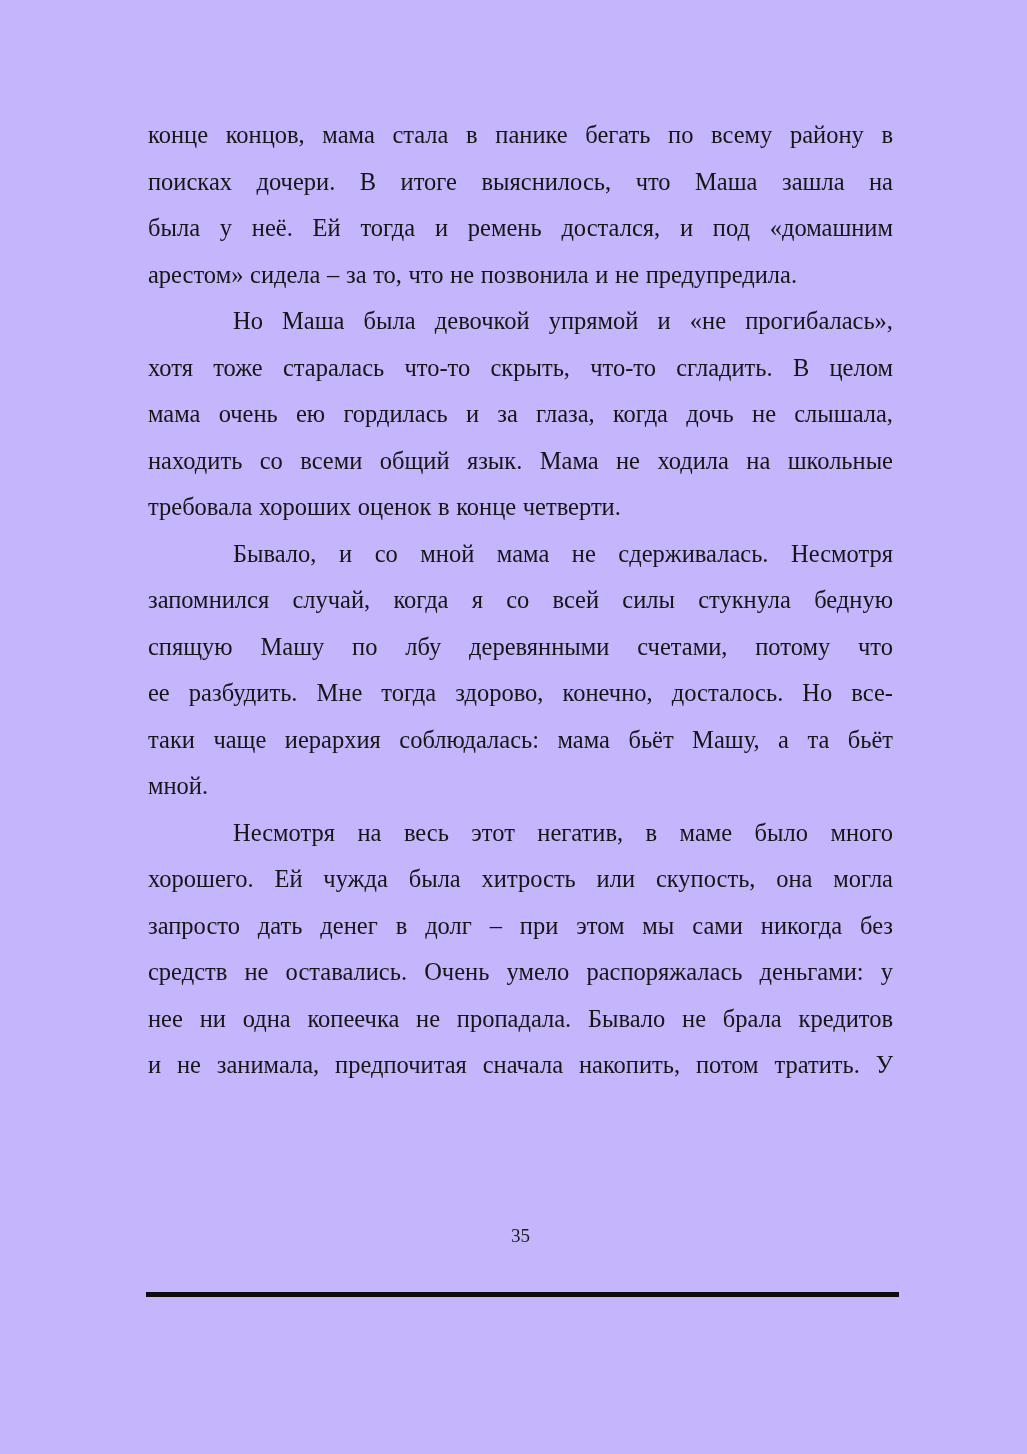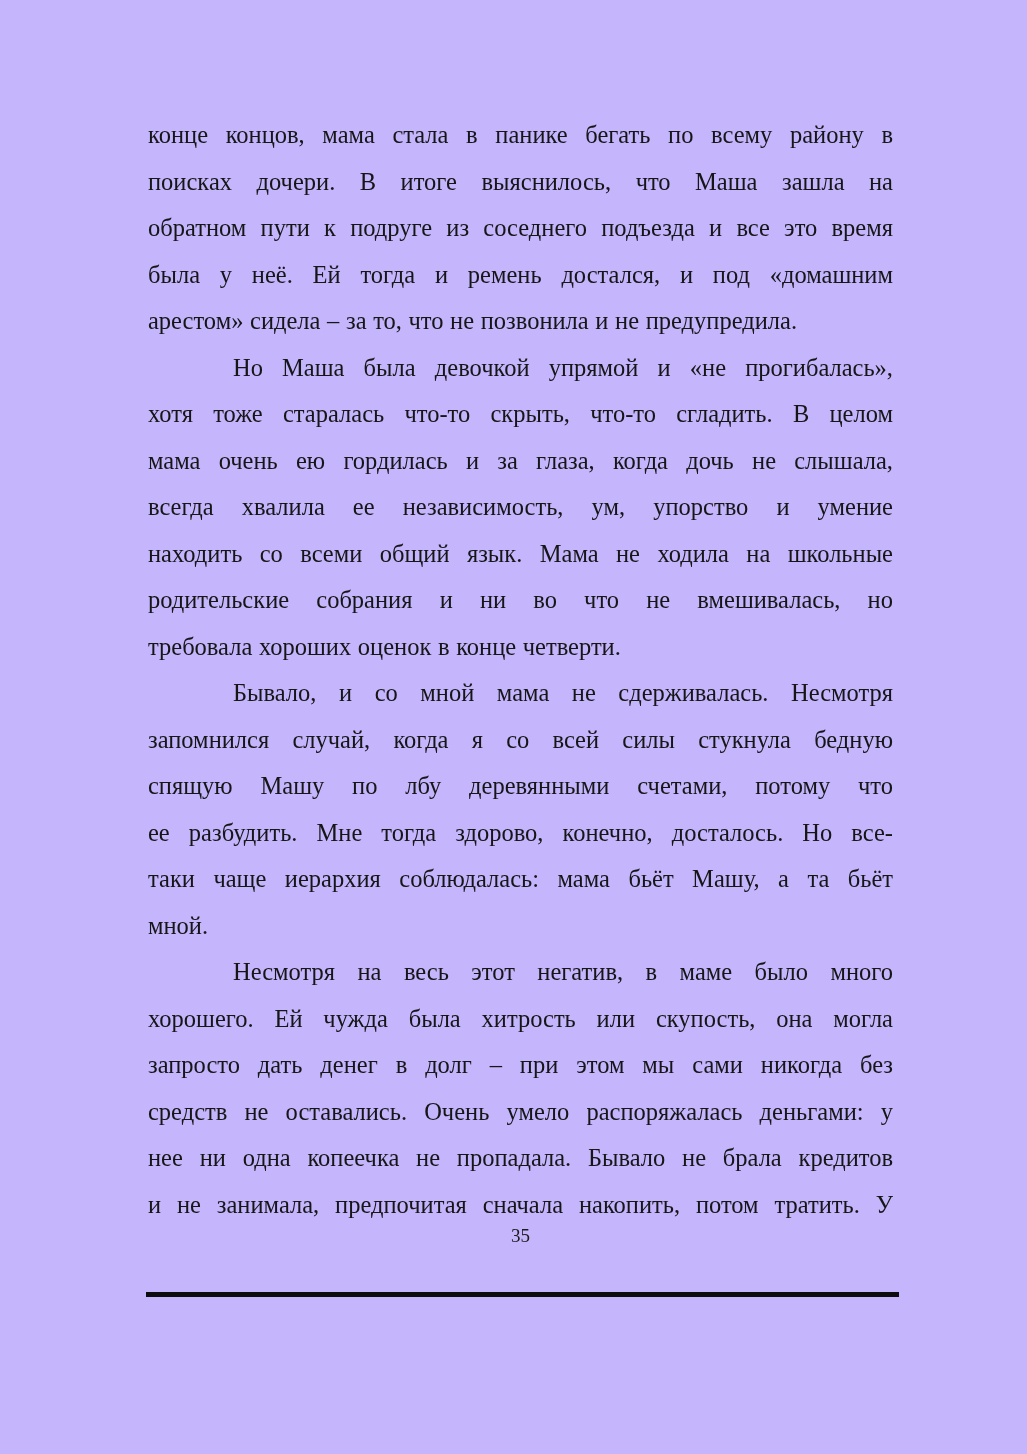--- a/index.html
+++ b/index.html
@@ -66,32 +66,29 @@
 </head>
 <body>
 
 <div class="page">
 
   <div class="text-block">
 
     <p class="para">
       <span class="line">конце концов, мама стала в панике бегать по всему району в</span>
       <span class="line">поисках дочери. В итоге выяснилось, что Маша зашла на</span>
-      <span class="line">обратном пути к подруге из соседнего подъезда и все это время</span>
       <span class="line">была у неё. Ей тогда и ремень достался, и под «домашним</span>
       <span class="line end">арестом» сидела – за то, что не позвонила и не предупредила.</span>
     </p>
 
     <p class="para">
       <span class="line ind">Но Маша была девочкой упрямой и «не прогибалась»,</span>
       <span class="line">хотя тоже старалась что-то скрыть, что-то сгладить. В целом</span>
       <span class="line">мама очень ею гордилась и за глаза, когда дочь не слышала,</span>
-      <span class="line">всегда хвалила ее независимость, ум, упорство и умение</span>
       <span class="line">находить со всеми общий язык. Мама не ходила на школьные</span>
-      <span class="line">родительские собрания и ни во что не вмешивалась, но</span>
       <span class="line end">требовала хороших оценок в конце четверти.</span>
     </p>
 
     <p class="para">
       <span class="line ind">Бывало, и со мной мама не сдерживалась. Несмотря</span>
       <span class="line">запомнился случай, когда я со всей силы стукнула бедную</span>
       <span class="line">спящую Машу по лбу деревянными счетами, потому что</span>
       <span class="line">ее разбудить. Мне тогда здорово, конечно, досталось. Но все-</span>
       <span class="line">таки чаще иерархия соблюдалась: мама бьёт Машу, а та бьёт</span>
       <span class="line end">мной.</span>

